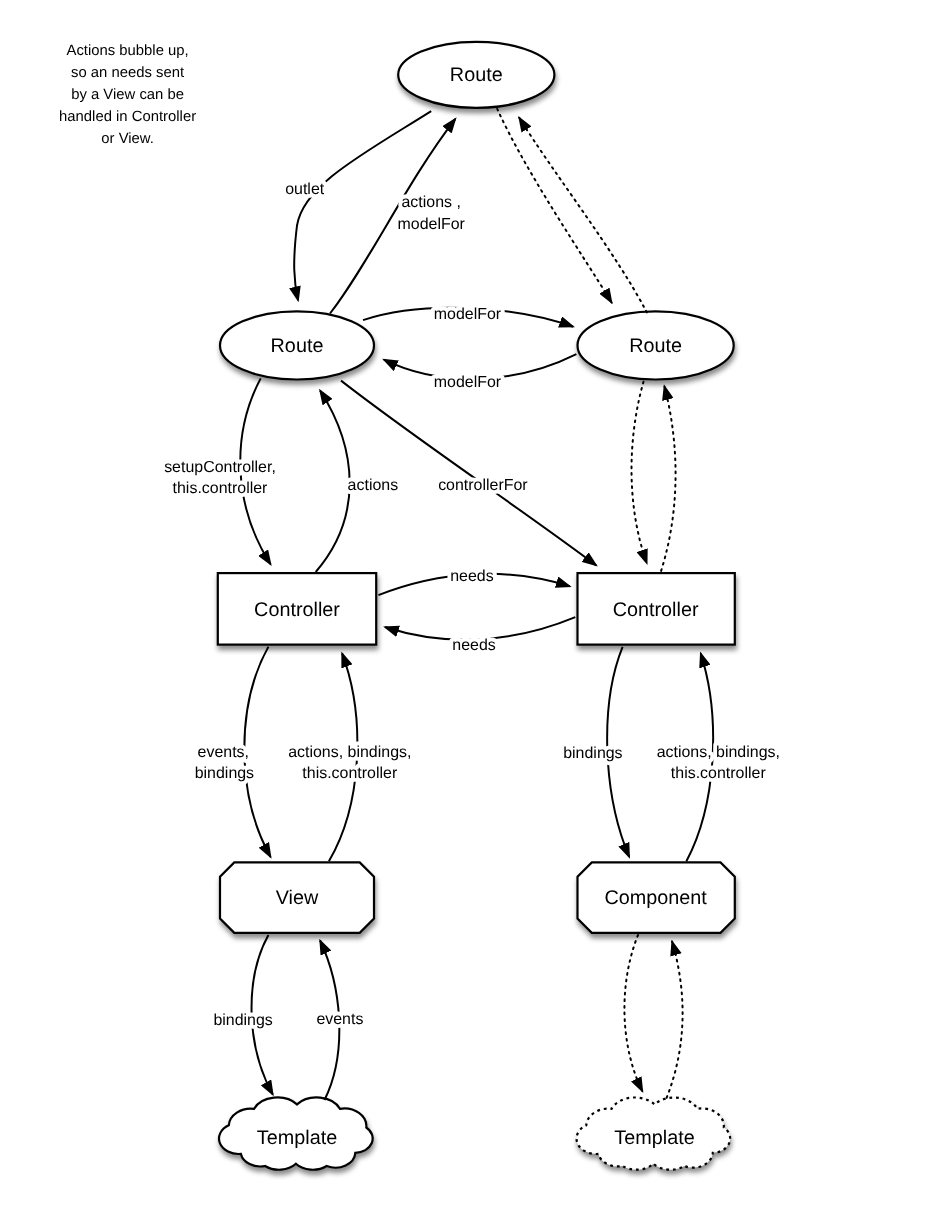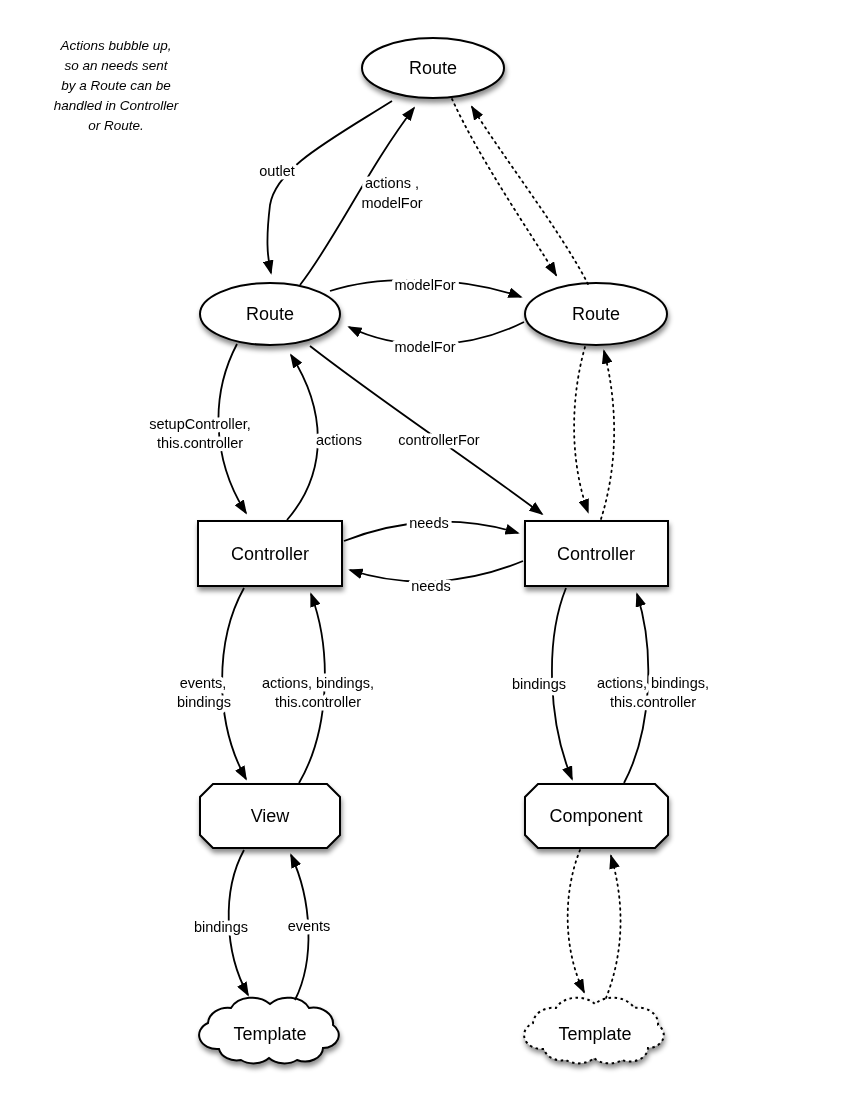--- a/index.html
+++ b/index.html
@@ -18,21 +18,20 @@
   }
   .note {
     position: absolute;
     left: 24px;
     top: 36px;
     width: 184px;
     text-align: center;
     font-size: 13.5px;
     line-height: 20px;
     color: #000;
-    font-style: italic;
   }
   svg { position: absolute; left: 0; top: 0; }
   .node-shape {
     fill: #ffffff;
     stroke: #000000;
     stroke-width: 2;
     filter: drop-shadow(1px 4px 2.5px rgba(0,0,0,0.45));
   }
   .node-shape.dashed { stroke-dasharray: 2.5 3.5; }
   .edge {
@@ -62,23 +61,23 @@
   }
 </style>
 </head>
 <body>
 
 <div class="stage">
 
   <div class="note">
     <div>Actions bubble up,</div>
     <div>so an needs sent</div>
-    <div>by a Route can be</div>
+    <div>by a View can be</div>
     <div>handled in Controller</div>
-    <div>or Route.</div>
+    <div>or View.</div>
   </div>
 
   <svg width="864" height="1099" viewBox="0 0 864 1099">
     <defs>
       <marker id="arrow" viewBox="0 0 8 6" refX="7" refY="3" markerWidth="8" markerHeight="6" orient="auto-start-reverse">
         <path d="M0,0 L8,3 L0,6 Z" fill="#000000"></path>
       </marker>
     </defs>
 
     <g>

